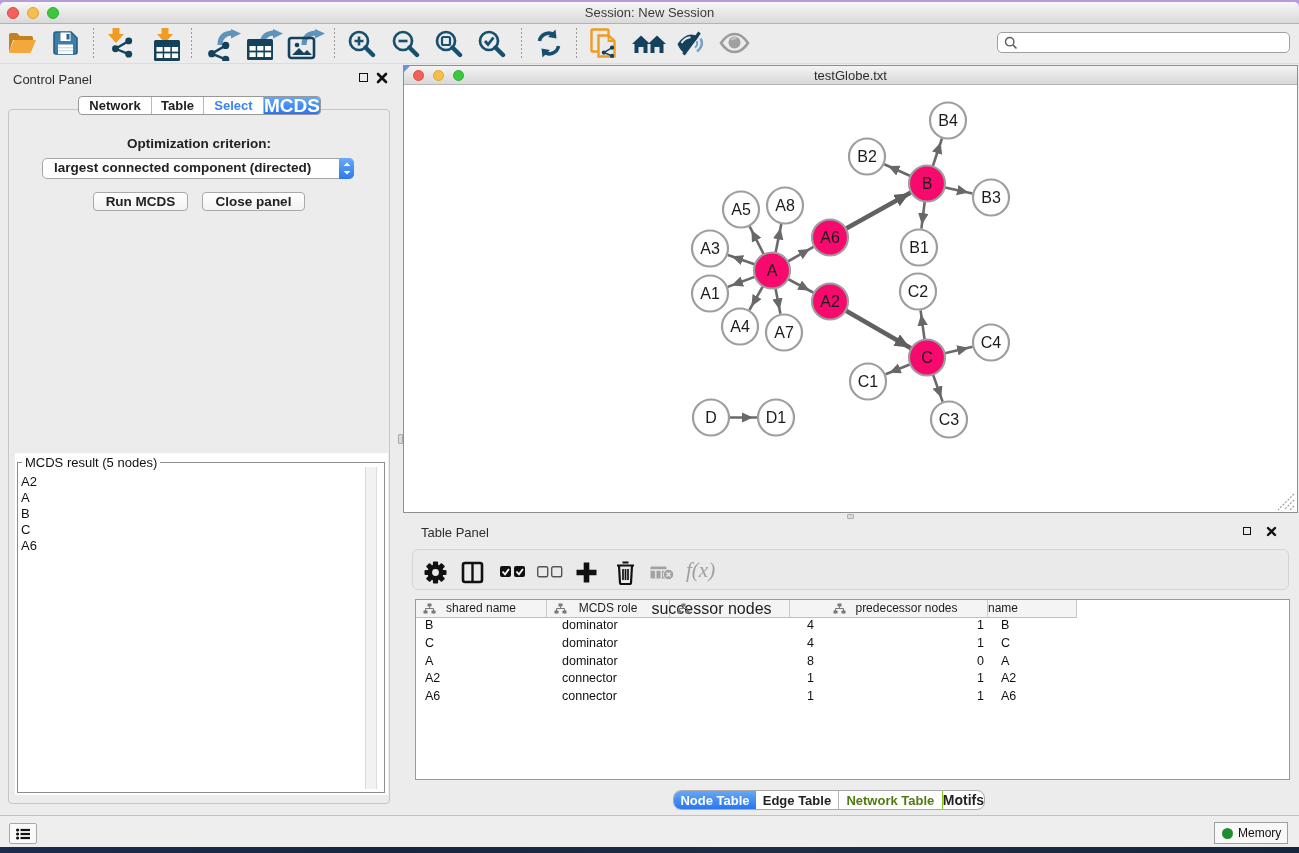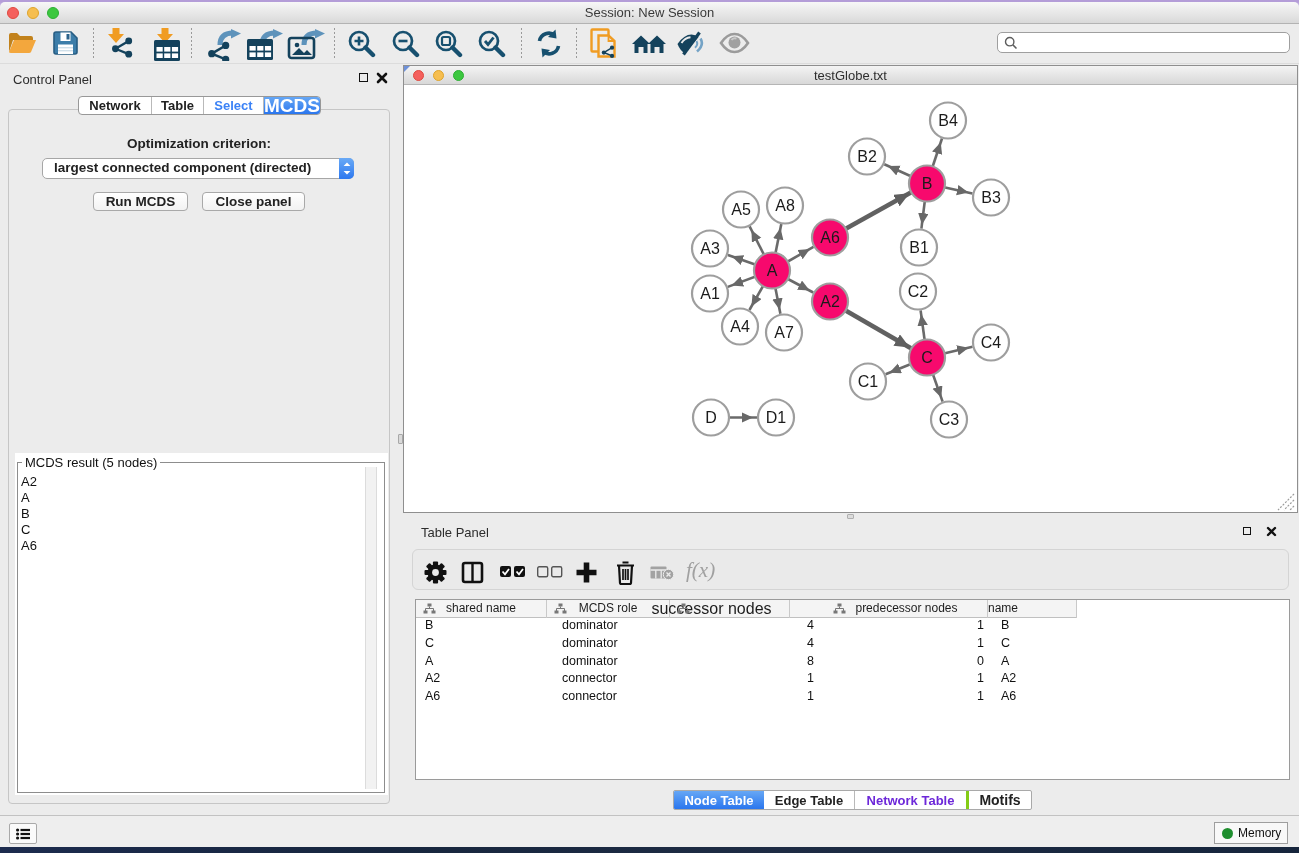--- a/index.html
+++ b/index.html
@@ -383,24 +383,24 @@
 <span style="position:absolute;left:484px;width:75px;text-align:right">1</span>
 <span style="position:absolute;left:576px">A2</span>
 </div>
 <div class="abs" style="left:425px;top:689.2px;width:860px;height:17.8px;font-size:12.5px;color:#111">
 <span style="position:absolute;left:0">A6</span>
 <span style="position:absolute;left:137px">connector</span>
 <span style="position:absolute;left:314px;width:75px;text-align:right">1</span>
 <span style="position:absolute;left:484px;width:75px;text-align:right">1</span>
 <span style="position:absolute;left:576px">A6</span>
 </div>
-<div class="abs" style="left:673px;top:790px;width:359px;height:20px;background:#fff;border:1px solid #a9a9a9;border-radius:2px;overflow:hidden;display:flex">
+<div class="abs" style="left:673px;top:790px;width:312px;height:20px;background:#fff;border:1px solid #a9a9a9;border-radius:8px;overflow:hidden;display:flex">
 <div style="width:90px;background:linear-gradient(#66a7f5,#2a76ee);text-align:center;line-height:19px;font-size:13px;font-weight:bold;color:#fff">Node Table</div>
 <div style="width:91px;border-right:1px solid #b9b9b9;text-align:center;line-height:19px;font-size:13px;font-weight:bold;color:#222">Edge Table</div>
-<div style="width:114px;border-right:3px solid #84cc16;text-align:center;line-height:19px;font-size:13px;font-weight:bold;color:#6d28d9">Network Table</div>
+<div style="width:114px;border-right:1px solid #84cc16;text-align:center;line-height:19px;font-size:13px;font-weight:bold;color:#4d7c0f">Network Table</div>
 <div style="flex:1;text-align:center;line-height:19px;font-size:14px;font-weight:bold;color:#222">Motifs</div>
 </div>
 <div class="abs" style="left:0;top:815px;width:1299px;height:32px;background:#eeeeee;border-top:1px solid #c2c2c2"></div>
 <div class="abs" style="left:9px;top:823px;width:28px;height:21px;background:#fafafa;border:1px solid #a9a9a9;border-radius:2px"></div>
 <svg class="abs" style="left:16px;top:828px" width="14" height="12" viewBox="0 0 14 12">
       <g fill="#111">
         <circle cx="1.6" cy="2" r="1.6"></circle>
         <circle cx="1.6" cy="6" r="1.6"></circle>
         <circle cx="1.6" cy="10" r="1.6"></circle>
         <rect x="4.5" y="0.9" width="9.5" height="2.2"></rect>

